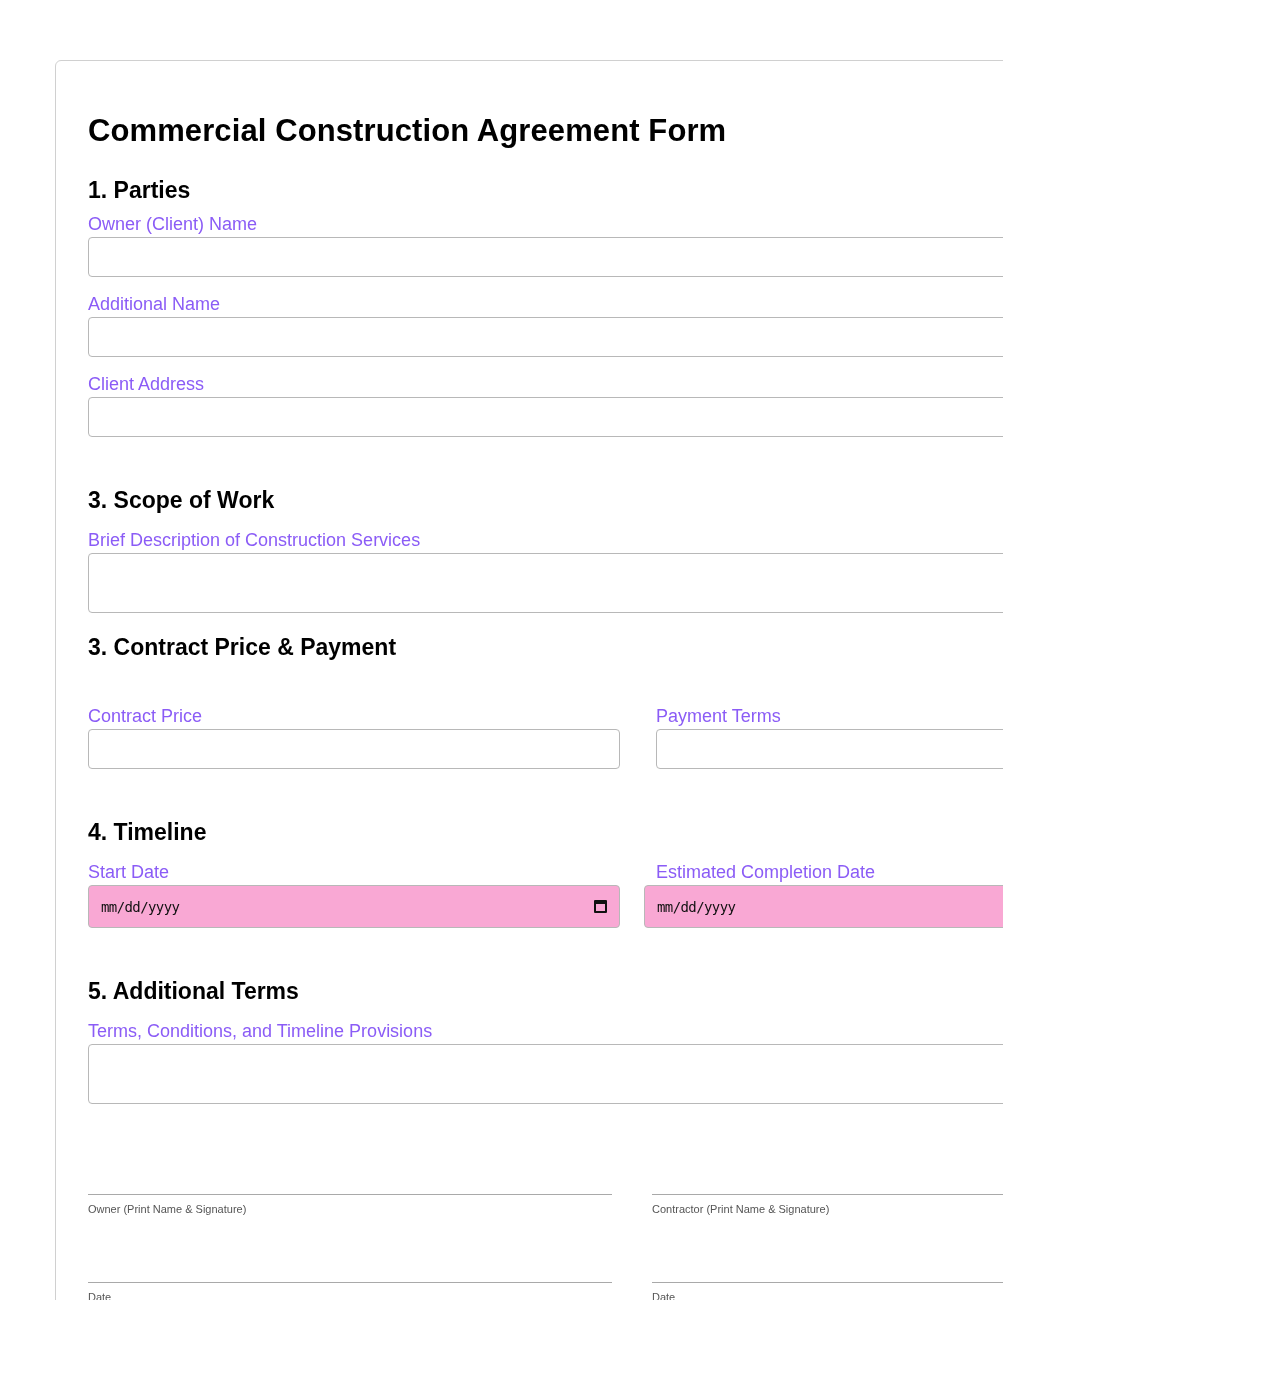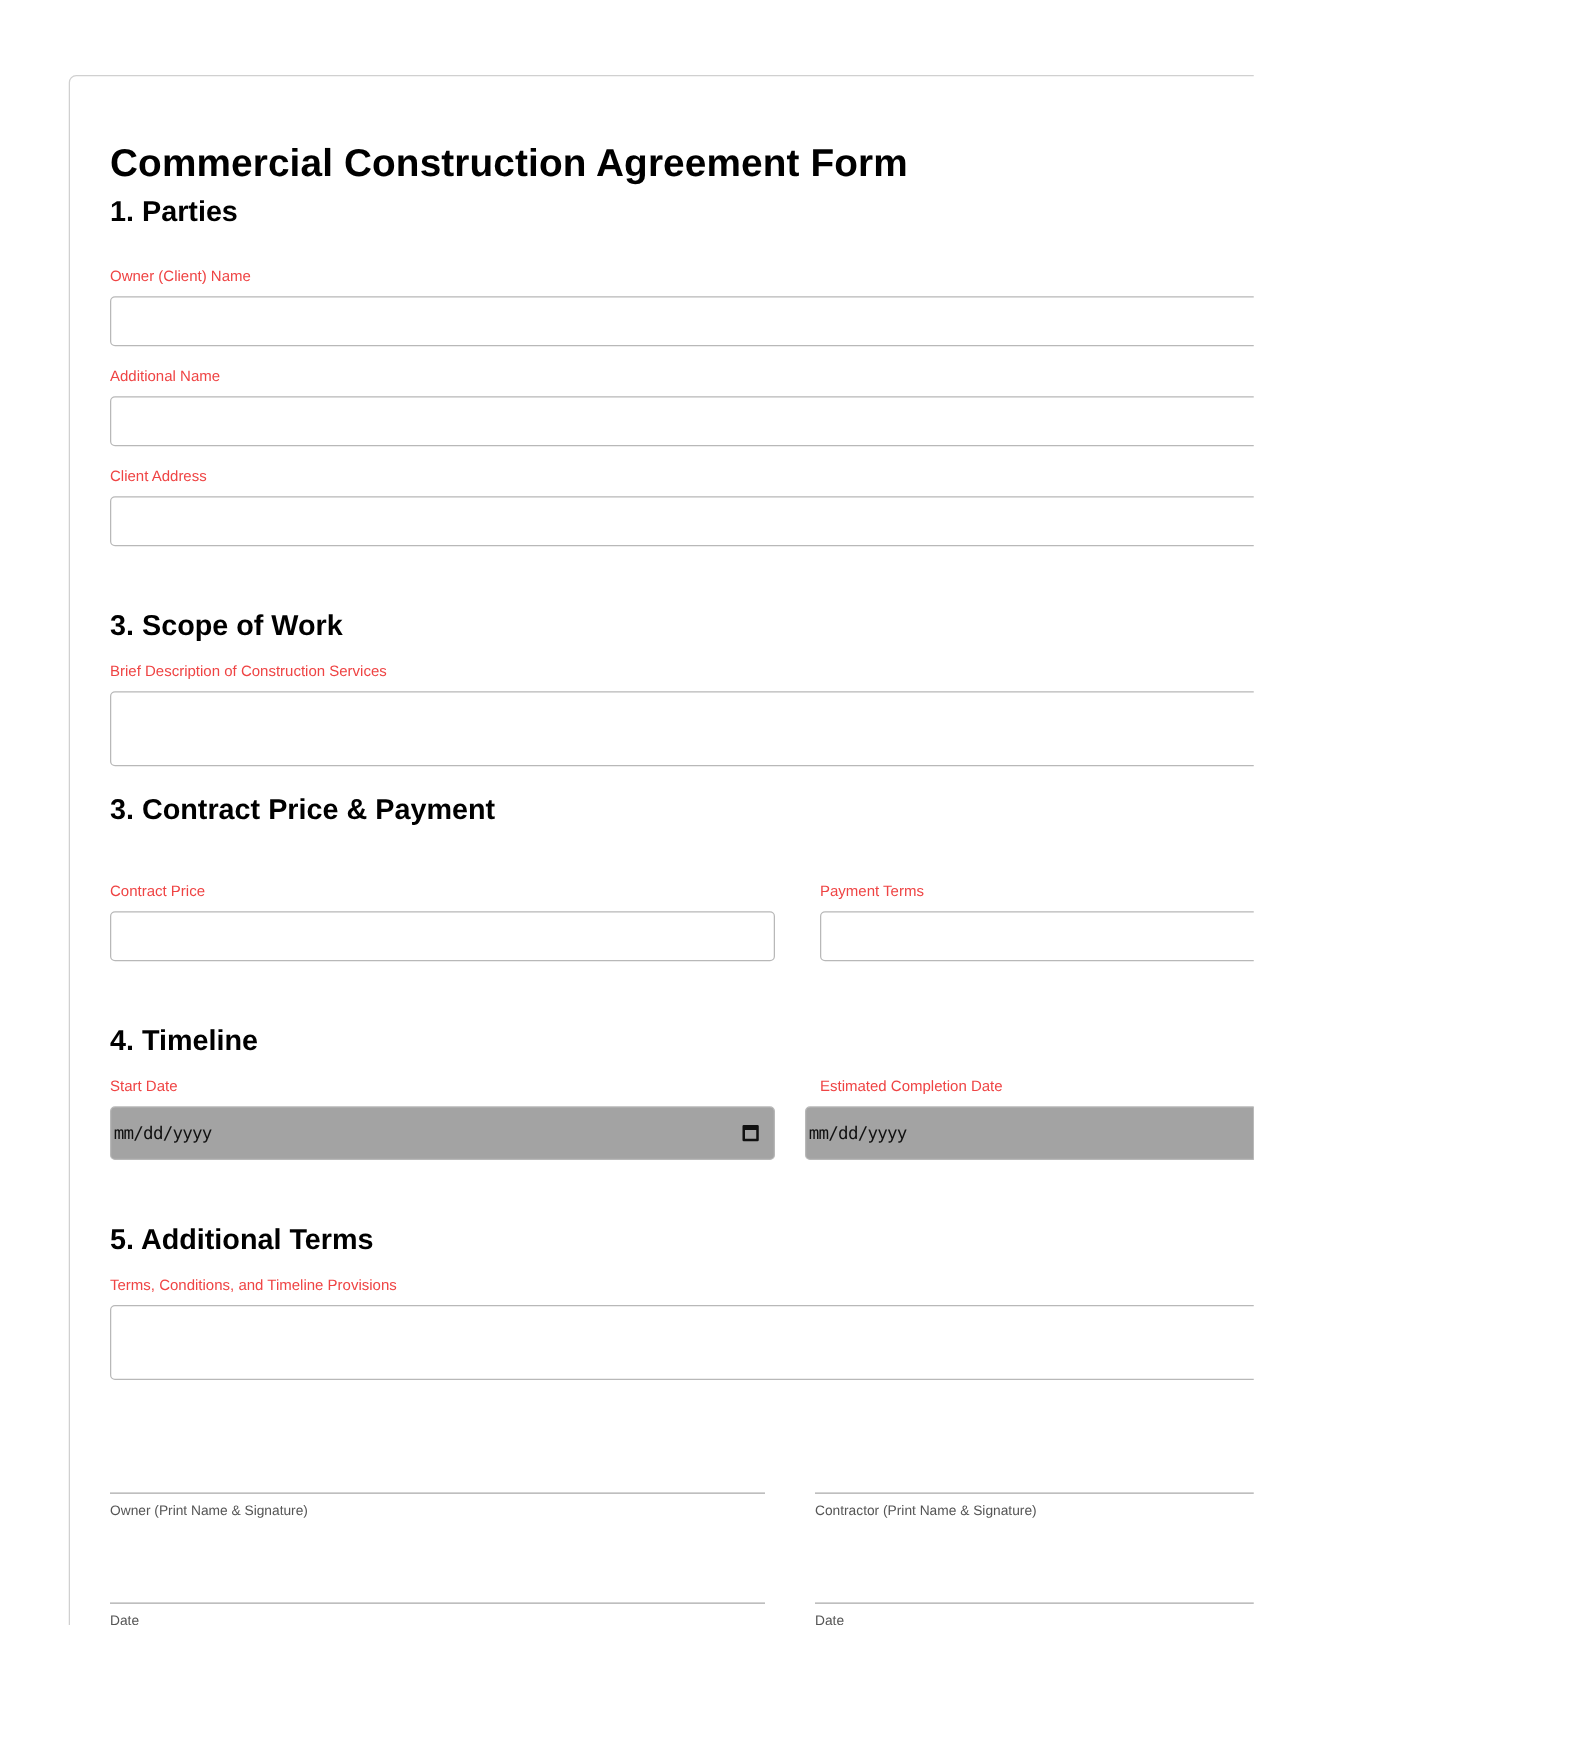--- a/index.html
+++ b/index.html
@@ -13,52 +13,52 @@
   .card {
     position: absolute; left: 55px; top: 60px; width: 1151px; height: 1400px;
     border: 1px solid #d0d0d0; border-radius: 6px; box-sizing: border-box; background: #fff;
   }
   .content { position: absolute; left: 88px; top: 0; width: 1087px; }
   h1 {
     position: absolute; left: 0; top: 113px; margin: 0;
     font-size: 31px; font-weight: bold; white-space: nowrap; letter-spacing: 0.1px;
   }
   h2 { position: absolute; left: 0; margin: 0; font-size: 23px; font-weight: bold; white-space: nowrap; }
-  .lbl { position: absolute; left: 0; font-size: 12px; white-space: nowrap; color: #ef4444; }
+  .lbl { position: absolute; left: 0; font-size: 18px; white-space: nowrap; color: #8b5cf6; }
   .inp {
     position: absolute; left: 0; width: 1087px; height: 40px; box-sizing: border-box;
     border: 1px solid #b8b8b8; border-radius: 4px; background: #fff;
     font-family: "Liberation Sans", sans-serif; font-size: 16px; padding: 0 10px;
   }
   .half { width: 532px; }
   .right { left: 568px; }
   textarea.inp { height: 60px; resize: vertical; padding: 8px 10px; }
   .date {
     position: absolute; height: 43px; width: 532px; box-sizing: border-box;
-    border: 1px solid #b8b8b8; border-radius: 4px; background: #a3a3a3;
-    display: flex; align-items: center; justify-content: space-between; padding: 0 12px 0 2px;
+    border: 1px solid #b8b8b8; border-radius: 4px; background: #f9a8d4;
+    display: flex; align-items: center; justify-content: space-between; padding: 0 12px 0 12px;
   }
   .date .ph { font-family: "DejaVu Sans Mono", monospace; font-size: 14px; color: #111; letter-spacing: -0.6px; }
   .cal {
     width: 13px; height: 13px; box-sizing: border-box; border: 2px solid #111; border-top-width: 4px;
     border-radius: 1px; cursor: pointer;
   }
   .sig-line { position: absolute; height: 0; border-top: 1px solid #a9a9a9; }
   .sig-lbl { position: absolute; font-size: 11px; color: #555; text-align: left; white-space: nowrap; }
 </style>
 </head>
 <body>
 
 <div class="viewport">
   <div class="card"></div>
 
   <div class="content">
     <h1>Commercial Construction Agreement Form</h1>
 
-    <h2 style="top:156px">1. Parties</h2>
+    <h2 style="top:177px">1. Parties</h2>
     <div class="lbl" style="top:214px">Owner (Client) Name</div>
     <input class="inp" style="top: 237px;" type="text" value="">
     <div class="lbl" style="top:294px">Additional Name</div>
     <input class="inp" style="top: 317px;" type="text" value="">
     <div class="lbl" style="top:374px">Client Address</div>
     <input class="inp" style="top: 397px;" type="text" value="">
 
     <h2 style="top:487px">3. Scope of Work</h2>
     <div class="lbl" style="top:530px">Brief Description of Construction Services</div>
     <textarea class="inp" style="top: 553px;"></textarea>

